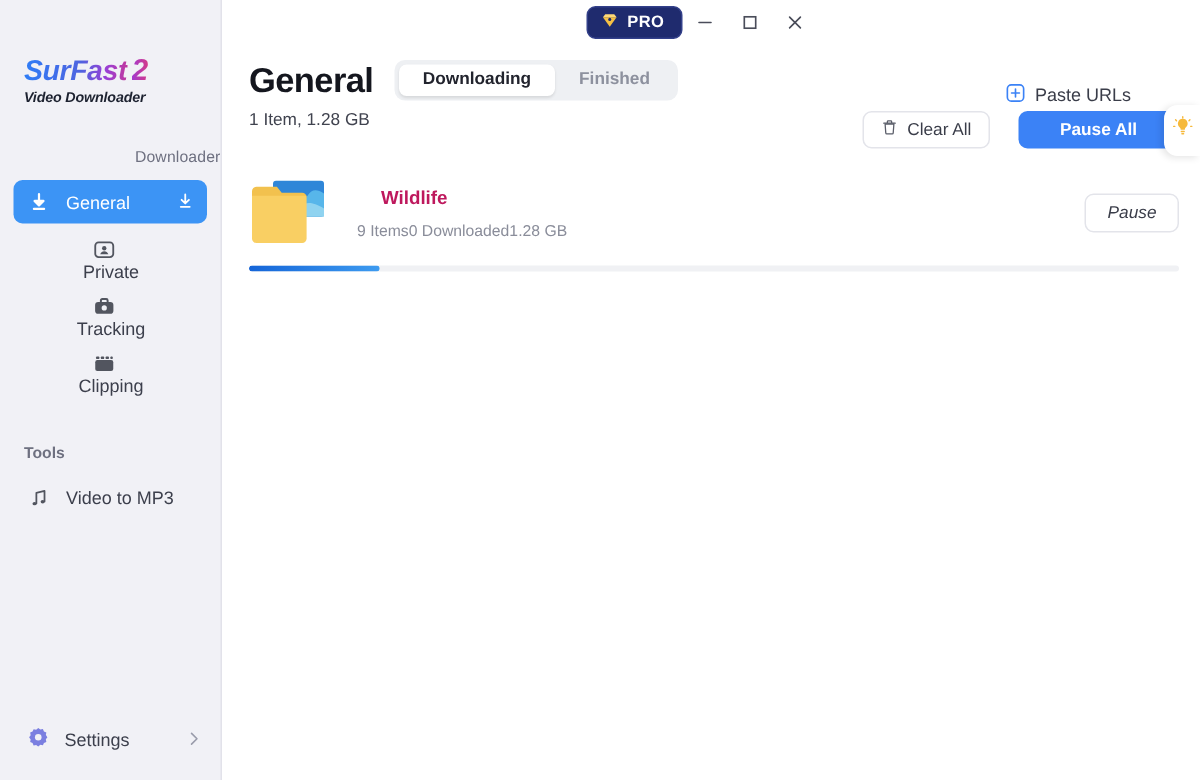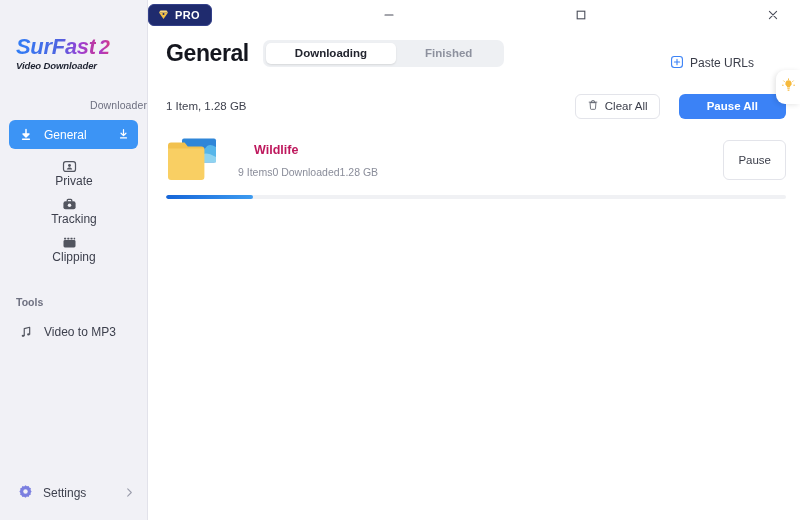--- a/index.html
+++ b/index.html
@@ -27,21 +27,21 @@
     background: #f1f1f6;
     border-right: 1px solid #e2e2ea;
     position: relative;
     flex: 0 0 148px;
   }
 
   .logo-block {
     padding: 36px 0 0 16px;
   }
   .logo-line1 {
-    font-size: 22px;
+    font-size: 19px;
     font-weight: bold;
     font-style: italic;
     letter-spacing: -0.3px;
     line-height: 1;
     background: linear-gradient(90deg, #2f7df6 0%, #4f63e0 55%, #9b3fd4 80%, #c0389e 100%);
     -webkit-background-clip: text;
     background-clip: text;
     color: transparent;
     display: inline-block;
     white-space: nowrap;
@@ -147,21 +147,21 @@
     position: relative;
     background: #ffffff;
     height: 520px;
   }
 
   
   .titlebar {
     height: 30px;
     display: flex;
     align-items: center;
-    justify-content: space-between;
+    justify-content: center;
     padding-right: 12px;
     gap: 0px;
   }
   .pro-badge {
     background: #1f2b6e;
     color: #ffffff;
     font-size: 11px;
     font-weight: bold;
     height: 22px;
     border-radius: 6px;
@@ -205,21 +205,21 @@
     border-radius: 7px;
     padding: 3px;
     margin-left: 14px;
     height: 27px;
     align-items: center;
   }
   .tab {
     font-size: 11.5px;
     font-weight: bold;
     color: #8d919e;
-    padding: 0 29px;
+    padding: 0 16px;
     height: 21px;
     line-height: 21px;
     border-radius: 5px;
     cursor: pointer;
     white-space: nowrap;
   }
   .tab.active {
     background: #ffffff;
     color: #22242e;
     box-shadow: 0 1px 2px rgba(0,0,0,0.10);
@@ -249,24 +249,23 @@
     box-shadow: -2px 1px 5px rgba(0,0,0,0.10);
     display: flex;
     align-items: center;
     justify-content: center;
     cursor: pointer;
   }
 
   
   .toolbar {
     display: flex;
-    align-items: center;
+    align-items: flex-start;
     padding: 0 14px 0 18px;
     height: 28px;
-    margin-top: 18px;
   }
   .count-text {
     font-size: 11.5px;
     color: #40434f;
   }
   .toolbar-actions {
     margin-left: auto;
     display: flex;
     align-items: center;
     gap: 19px;
@@ -321,33 +320,34 @@
     color: #be185d;
     margin-bottom: 9px;
     margin-left: 16px;
   }
   .item-meta {
     display: flex;
     font-size: 10.5px;
     color: #8a8d9a;
   }
   .btn-pause-item {
-    height: 40px;
+    height: 26px;
     min-width: 62px;
     border: 1px solid #e3e4ea;
     background: #ffffff;
     border-radius: 6px;
     font-size: 11.5px;
     color: #3a3d49;
     display: inline-flex;
     align-items: center;
     justify-content: center;
     padding: 0 14px;
     cursor: pointer;
     margin-left: 12px;
+    font-style: italic;
   }
 
   .progress-track {
     margin-top: 11px;
     height: 4px;
     width: 100%;
     background: #f0f1f4;
     border-radius: 2px;
     overflow: hidden;
   }

